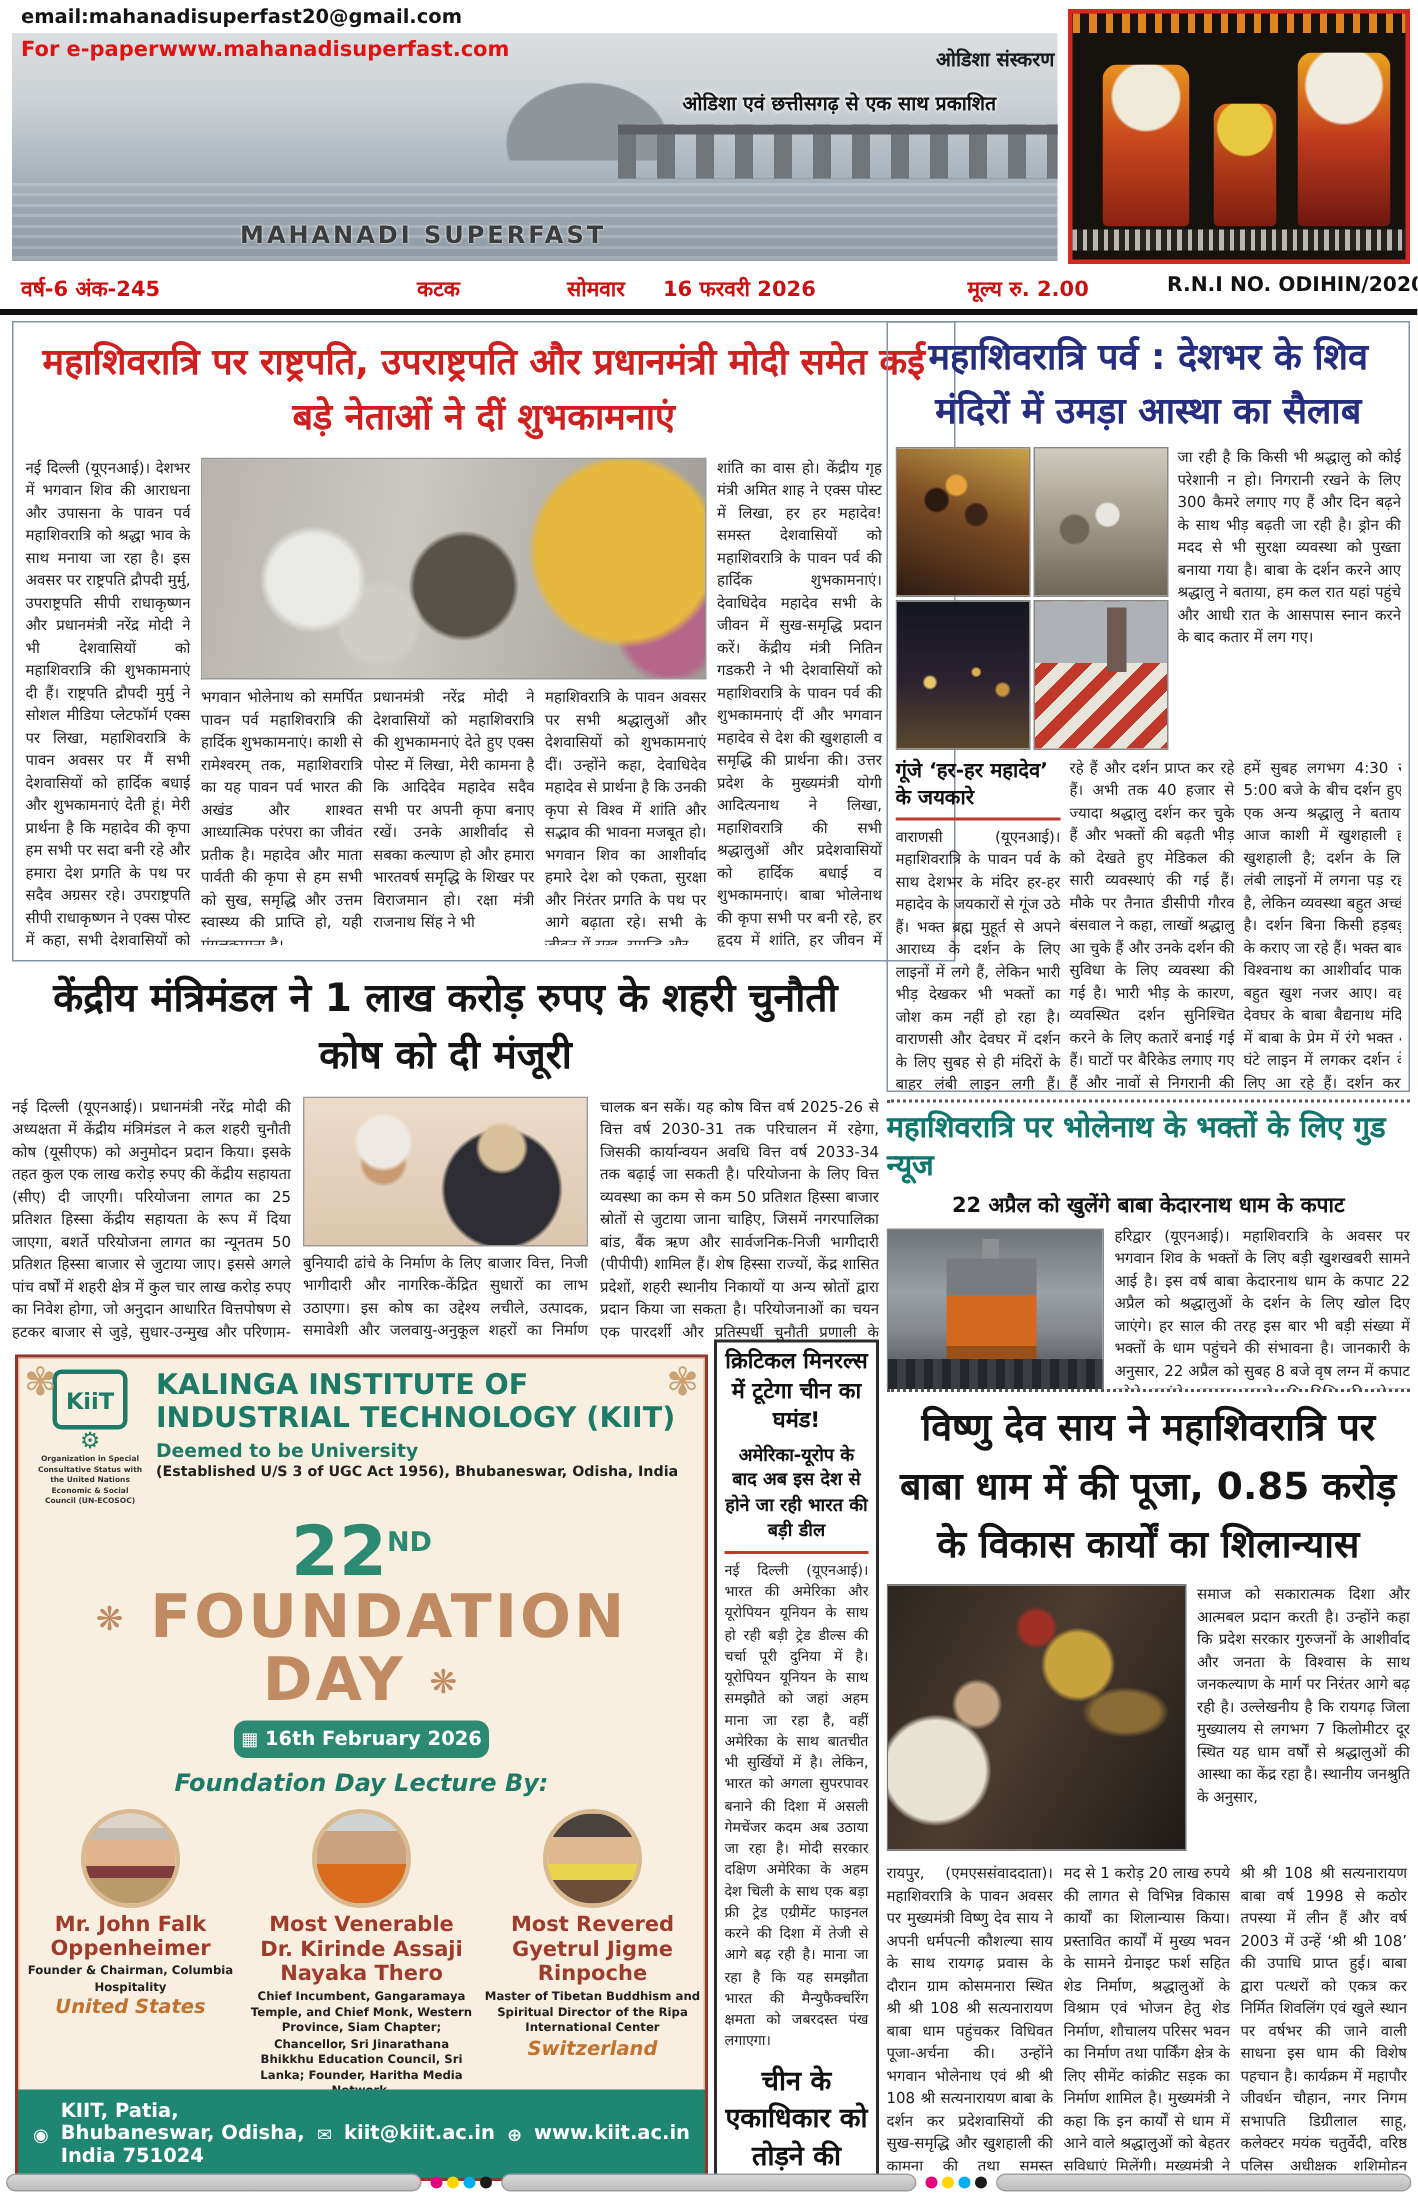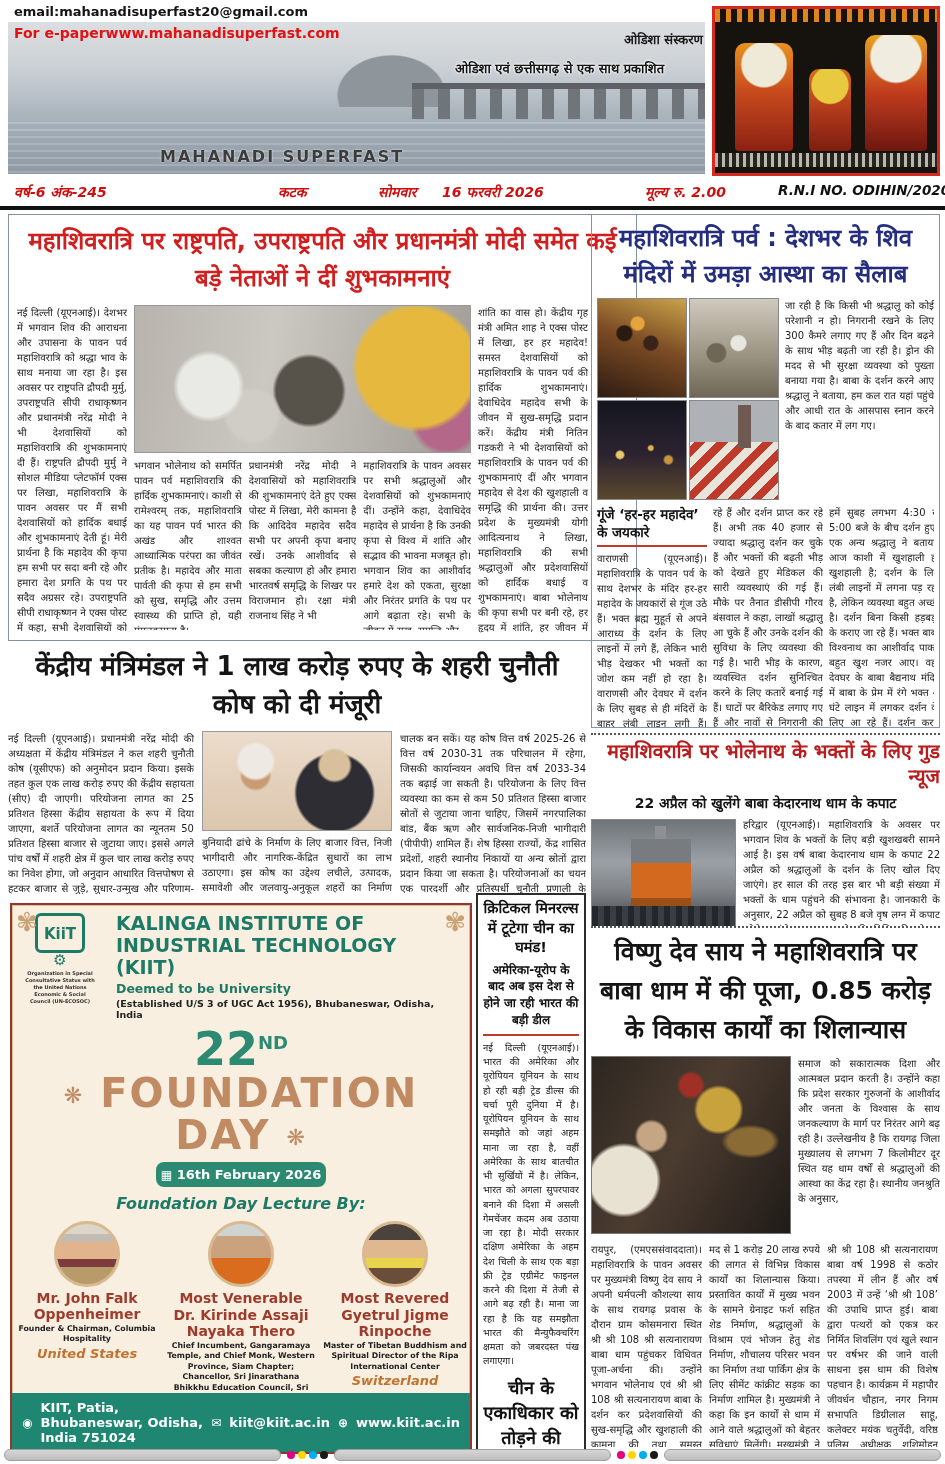--- a/index.html
+++ b/index.html
@@ -52,21 +52,21 @@
       linear-gradient(180deg,#d86f1c 0%,#b03a1a 50%,#7e1d10 100%); }
   .deity.d3 { left:150px; width:62px; height:116px;
     background:
       radial-gradient(circle at 50% 19%, #f0ece0 0 25%, transparent 27%),
       radial-gradient(circle at 36% 16%, #17130f 0 5%, transparent 7%),
       radial-gradient(circle at 64% 16%, #17130f 0 5%, transparent 7%),
       linear-gradient(180deg,#e8a21f 0%,#c33d1e 48%,#6e1710 100%); }
 
   
   .dateline { position:absolute; left:0; top:182px; width:945px; height:24px; }
-  .dateline span { position:absolute; font-size:14px; font-weight:bold; color:#cf0f0f; white-space:nowrap;font-style:italic; }
+  .dateline span { position:absolute; font-size:14px; font-weight:bold; color:#cf0f0f; white-space:nowrap; }
   .dl-rni { color:#111 !important; font-size:13.5px !important; }
   .black-rule { position:absolute; left:0; top:206px; width:945px; height:4px; background:#111; }
 
   
   .col { font-size:10px; line-height:1.5; text-align:justify; color:#1c1c1c; overflow:hidden; }
   .dotted-top { border-top:2px dotted #555; }
 
   
   .lead-box { position:absolute; left:8px; top:214px; width:629px; height:427px;
     border:1px solid #8494a8; padding:4px 8px; overflow:hidden; }
@@ -97,21 +97,21 @@
       radial-gradient(circle at 28% 44%, #c89b72 0 9%, transparent 11%),
       radial-gradient(circle at 70% 34%, #d9c09c 0 10%, transparent 12%),
       radial-gradient(circle at 70% 62%, #2d2d33 0 26%, transparent 28%),
       linear-gradient(180deg,#ecdccb 0%,#dcc6ae 100%); }
   .cab-mid .col { margin-top:4px; height:64px; }
 
   
   .ad { position:absolute; left:10px; top:903px; width:462px; height:551px;
     background:#f8efe1; border:2px solid #93362e; box-shadow:inset 0 0 0 1px #d9bf9b; overflow:hidden; }
   .ad .flourish { position:absolute; color:#c9a173; font-size:26px; }
-  .ad-top { display:flex; gap:20px; padding:8px 10px 0 12px; }
+  .ad-top { display:flex; gap:8px; padding:8px 10px 0 12px; }
   .ad-logo-wrap { width:72px; flex:none; text-align:center; }
   .ad-logo { width:50px; height:40px; margin:0 auto; border:3px solid #1d7a66; border-radius:6px;
     color:#1d7a66; font-weight:900; font-size:15px; line-height:36px; }
   .ad-gear { color:#1d7a66; font-size:15px; line-height:1; }
   .ad-orgnote { font-size:5px; color:#333; line-height:1.4; margin-top:2px; font-weight:bold; }
   .ad-title { color:#1d7a66; font-weight:900; font-size:19px; line-height:1.15; }
   .ad-deemed { color:#1d7a66; font-weight:bold; font-size:12.5px; margin-top:2px; }
   .ad-est { color:#222; font-weight:bold; font-size:9.5px; margin-top:2px; }
   .ad-22 { text-align:center; color:#2c8a72; font-weight:900; font-size:46px; line-height:1; margin-top:6px; }
   .ad-22 sup { font-size:18px; }
@@ -173,21 +173,21 @@
       linear-gradient(180deg,#aeb2b6 0 42%, transparent 42%),
       repeating-linear-gradient(135deg,#c0392b 0 8px,#e8e4da 8px 16px); }
   .pg-d .tower { position:absolute; left:55%; top:4%; width:14%; height:44%; background:#6e5a50; }
   .shiv-side { flex:1; }
   .shiv-row2 { display:flex; gap:6px; margin-top:5px; height:242px; overflow:hidden; }
   .shiv-row2 .cell { width:110px; flex:none; }
   .shiv-caption { font-size:13.5px; font-weight:900; color:#111; line-height:1.35;
     border-bottom:2px solid #c0392b; padding-bottom:4px; margin-bottom:4px; }
 
   .kedar { position:absolute; left:591px; top:733px; width:349px; height:193px; padding-top:4px; overflow:hidden; }
-  .kedar-head { color:#b91c1c; font-size:19.5px; font-weight:900; text-align:right; line-height:1.3; }
+  .kedar-head { color:#0f766e; font-size:19.5px; font-weight:900; text-align:left; line-height:1.3; }
   .kedar-sub { color:#141414; font-size:14px; font-weight:900; text-align:center; margin-top:3px; }
   .kedar-body { margin-top:5px; }
   .kedar-photo { float:left; width:145px; height:112px; margin:2px 7px 3px 0; border:1px solid #888; position:relative;
     background:linear-gradient(180deg,#6e7478 0%,#9aa0a5 38%,#83878b 62%,#3c3f43 100%); }
   .kedar-photo .temple { position:absolute; left:27%; top:18%; width:42%; height:62%;
     background:linear-gradient(180deg,#787c80 0 35%, #d2691e 35% 85%, #9a4f16 85% 100%); }
   .kedar-photo .spire { position:absolute; left:44%; top:6%; width:8%; height:14%; background:#8d9194; }
   .kedar-photo .crowd { position:absolute; left:0; bottom:0; width:100%; height:22%;
     background:repeating-linear-gradient(90deg,#23262a 0 6px,#3a3e44 6px 12px); }
 

